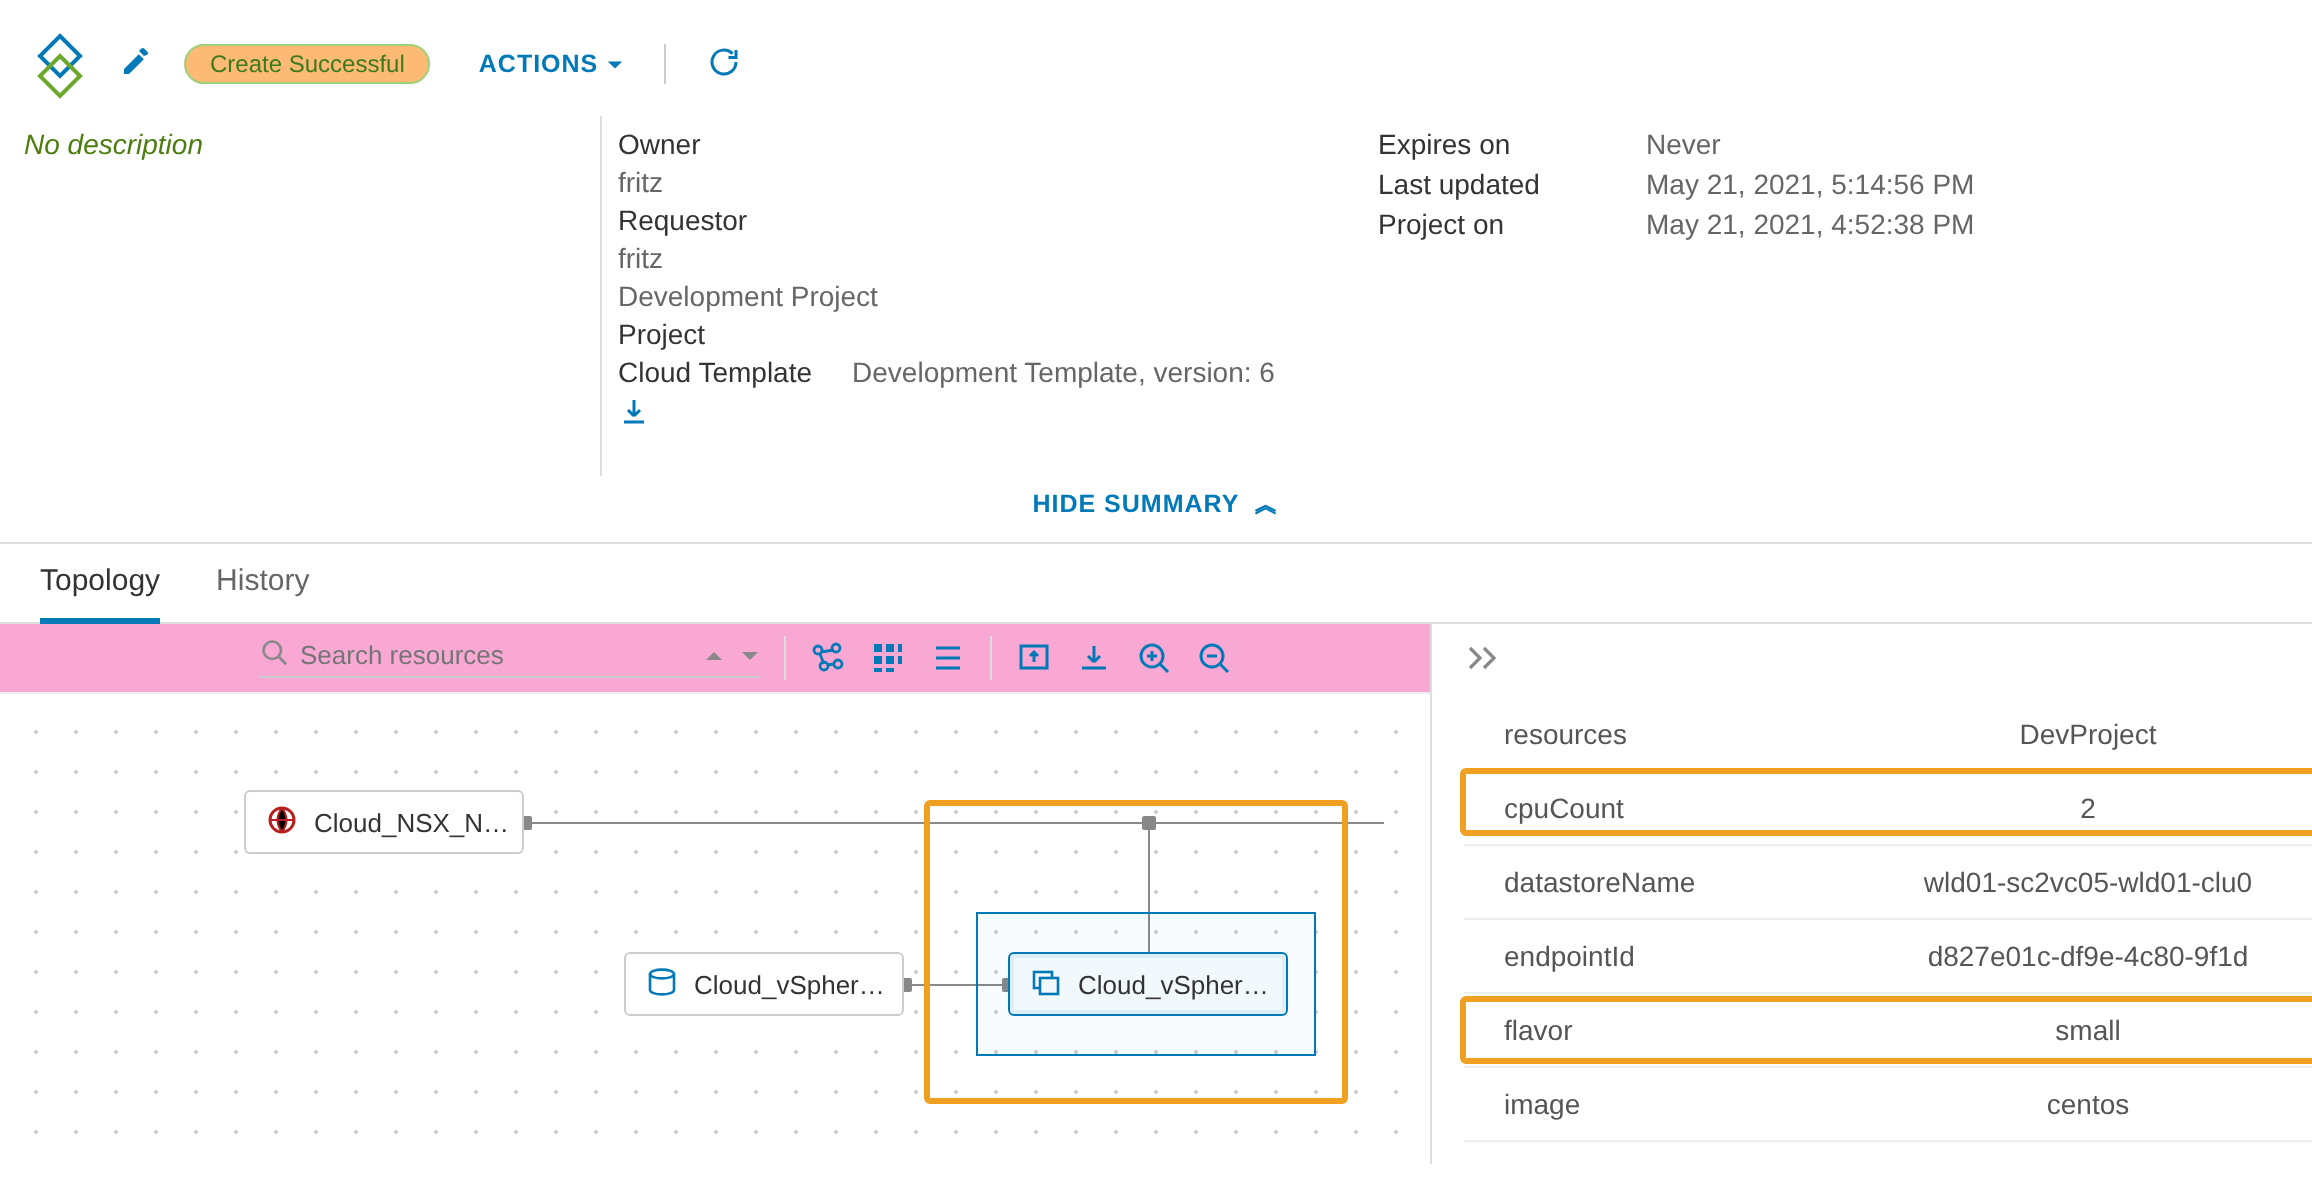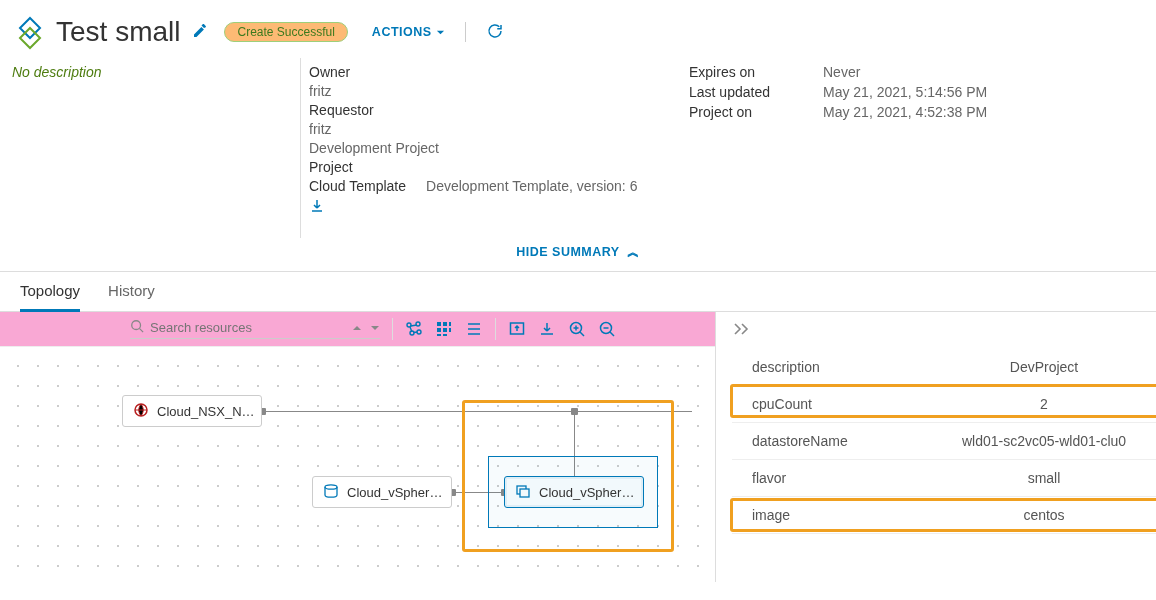--- a/index.html
+++ b/index.html
@@ -260,21 +260,20 @@
 
 <div class="header">
   <span class="logo">
     <svg width="36" height="36" viewBox="0 0 36 36">
         <g fill="none" stroke-width="2">
           <path d="M18 4 L28 14 L18 24 L8 14 Z" stroke="#0079b8"></path>
           <path d="M18 14 L28 24 L18 34 L8 24 Z" stroke="#6ba82c"></path>
         </g>
       </svg>
   </span>
-  <span class="title">Test small</span>
   <span class="edit-icon">
     <svg width="16" height="16" viewBox="0 0 16 16">
         <path fill="currentColor" d="M2 11.5V14h2.5l7.4-7.4-2.5-2.5L2 11.5zM13.7 4.3c.4-.4.4-1 0-1.4l-1.6-1.6c-.4-.4-1-.4-1.4 0l-1.2 1.2 2.5 2.5 1.7-.7z"></path>
       </svg>
   </span>
   <span class="status-pill">Create Successful</span>
   <span class="actions-btn">
     <span>ACTIONS</span>
     <svg width="9" height="9" viewBox="0 0 10 10">
         <path fill="currentColor" d="M1 3 L5 7 L9 3 Z"></path>
@@ -456,30 +455,34 @@
   </div>
 
   <div class="side-panel">
     <div class="collapse-icon">
       <svg width="18" height="14" viewBox="0 0 18 14">
           <path fill="none" stroke="currentColor" stroke-width="1.6" d="M3 2l5 5-5 5M10 2l5 5-5 5"></path>
         </svg>
     </div>
     <div class="prop-table">
       <div class="row">
-        <div class="key">description</div>
+        <div class="key">resources</div>
         <div class="val">DevProject</div>
       </div>
       <div class="row">
         <div class="key">cpuCount</div>
         <div class="val">2</div>
       </div>
       <div class="row">
         <div class="key">datastoreName</div>
         <div class="val">wld01-sc2vc05-wld01-clu0</div>
+      </div>
+      <div class="row">
+        <div class="key">endpointId</div>
+        <div class="val">d827e01c-df9e-4c80-9f1d</div>
       </div>
       <div class="row">
         <div class="key">flavor</div>
         <div class="val">small</div>
       </div>
       <div class="row">
         <div class="key">image</div>
         <div class="val">centos</div>
       </div>
     </div>

